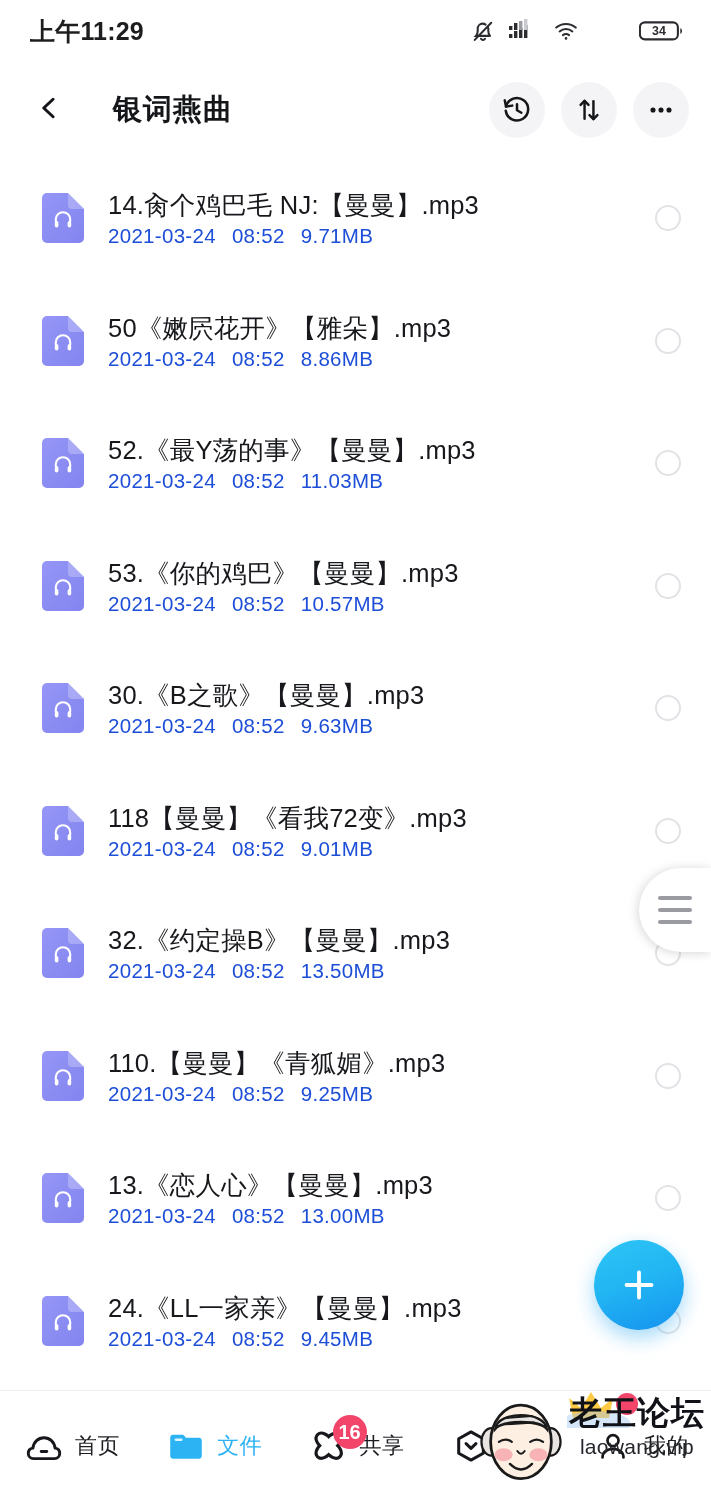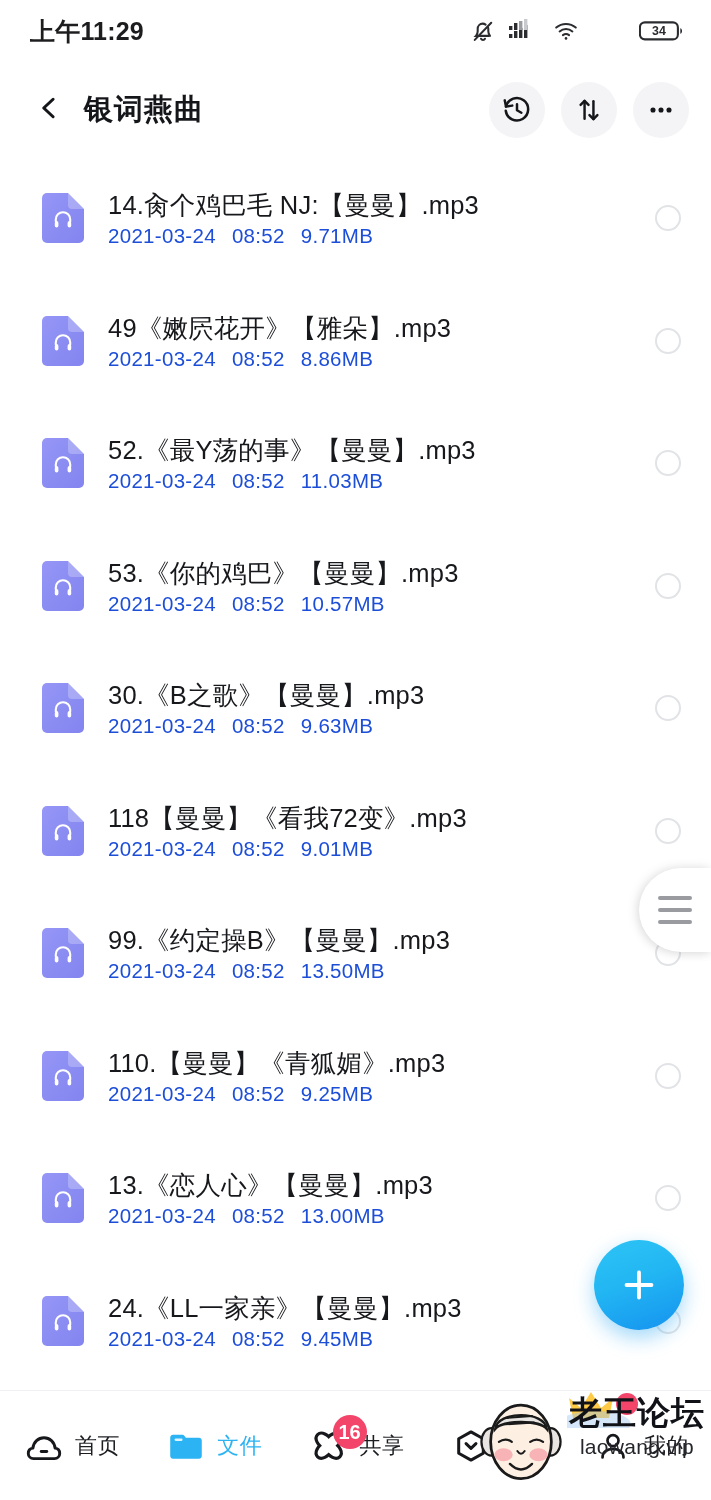--- a/index.html
+++ b/index.html
@@ -46,20 +46,21 @@
 
   
   .app-bar {
     position: absolute;
     top: 62px; left: 0;
     width: 711px;
     height: 95px;
     display: flex;
     align-items: center;
     padding: 0 22px 0 28px;
+    gap: 29px;
   }
   .back-btn {
     width: 42px; height: 42px;
     display: flex; align-items: center; justify-content: center;
     flex: 0 0 auto;
     cursor: pointer;
   }
   .app-title {
     font-size: 29px;
     font-weight: 700;
@@ -423,21 +424,21 @@
             <path d="M5 0h21l16 16v29a5 5 0 0 1-5 5H5a5 5 0 0 1-5-5V5a5 5 0 0 1 5-5z" fill="url(#fg1)"></path>
             <path d="M26 0 42 16H30a4 4 0 0 1-4-4z" fill="#ffffff" opacity="0.25"></path>
             <g transform="translate(21,27)" fill="none" stroke="#ffffff" stroke-width="2.1" stroke-linecap="round">
               <path d="M-7.2 1.6v-2.2a7.2 7.2 0 0 1 14.4 0v2.2"></path>
               <rect x="-8.2" y="1.1" width="3.6" height="6.4" rx="1.8" fill="#ffffff" stroke="none"></rect>
               <rect x="4.6" y="1.1" width="3.6" height="6.4" rx="1.8" fill="#ffffff" stroke="none"></rect>
             </g>
           </svg>
         </div>
         <div class="file-meta-wrap">
-          <div class="file-name">49《嫩屄花开》【雅朵】.mp3</div>
+          <div class="file-name">50《嫩屄花开》【雅朵】.mp3</div>
           <div class="file-sub">
             <span>2021-03-24</span>
             <span>08:52</span>
             <span>8.86MB</span>
           </div>
         </div>
         <div class="select-circle"></div>
       </div>
       <div class="file-row">
         <div class="file-icon">
@@ -563,21 +564,21 @@
             <path d="M5 0h21l16 16v29a5 5 0 0 1-5 5H5a5 5 0 0 1-5-5V5a5 5 0 0 1 5-5z" fill="url(#fg6)"></path>
             <path d="M26 0 42 16H30a4 4 0 0 1-4-4z" fill="#ffffff" opacity="0.25"></path>
             <g transform="translate(21,27)" fill="none" stroke="#ffffff" stroke-width="2.1" stroke-linecap="round">
               <path d="M-7.2 1.6v-2.2a7.2 7.2 0 0 1 14.4 0v2.2"></path>
               <rect x="-8.2" y="1.1" width="3.6" height="6.4" rx="1.8" fill="#ffffff" stroke="none"></rect>
               <rect x="4.6" y="1.1" width="3.6" height="6.4" rx="1.8" fill="#ffffff" stroke="none"></rect>
             </g>
           </svg>
         </div>
         <div class="file-meta-wrap">
-          <div class="file-name">99.《约定操B》【曼曼】.mp3</div>
+          <div class="file-name">32.《约定操B》【曼曼】.mp3</div>
           <div class="file-sub">
             <span>2021-03-24</span>
             <span>08:52</span>
             <span>13.50MB</span>
           </div>
         </div>
         <div class="select-circle"></div>
       </div>
       <div class="file-row">
         <div class="file-icon">

